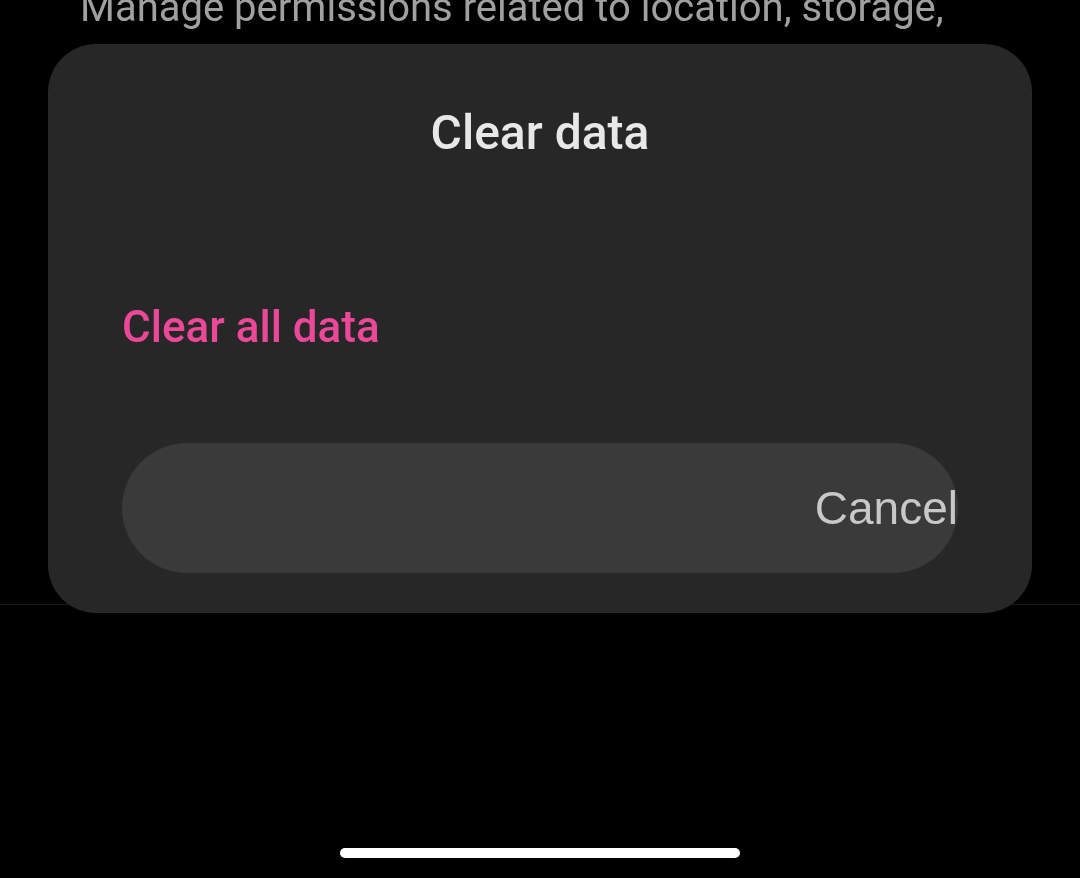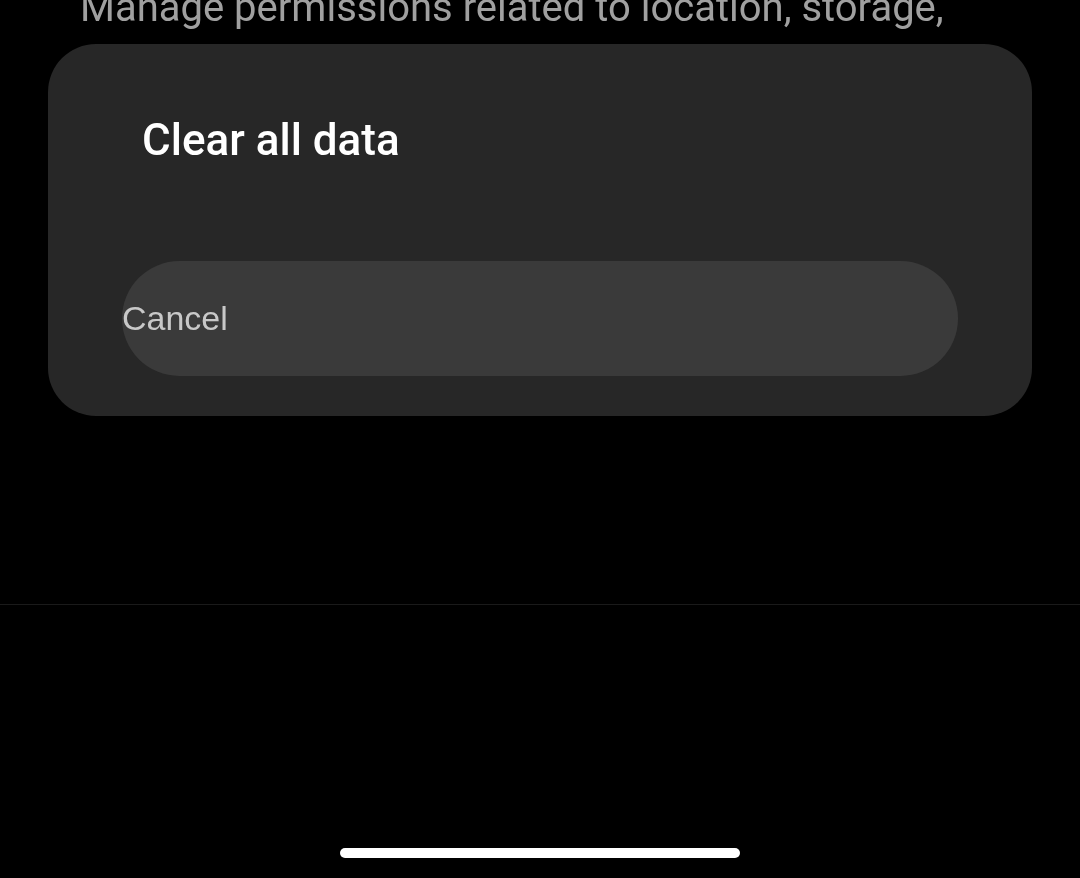--- a/index.html
+++ b/index.html
@@ -45,43 +45,43 @@
       z-index: 10;
     }
     .modal-title {
       color: #e8e8e8;
       font-size: 48px;
       font-weight: 500;
       text-align: center;
       margin-bottom: 90px;
     }
     .modal-option {
-      color: #ffffff;
+      color: #ec4899;
       font-size: 44px;
       font-weight: 500;
-      padding: 50px 94px;
+      padding: 50px 74px;
       cursor: pointer;
     }
     .modal-option:first-of-type {
       padding-top: 10px;
       padding-bottom: 55px;
     }
     .cancel-button {
       display: block;
       margin: 40px 74px 0 74px;
       width: calc(100% - 148px);
       background: #3a3a3a;
       border: none;
       border-radius: 70px;
       color: #c8c8c8;
-      font-size: 34px;
+      font-size: 46px;
       font-weight: 500;
       padding: 38px 0;
       cursor: pointer;
-      text-align: left;
+      text-align: right;
     }
     .home-indicator {
       position: absolute;
       bottom: 20px;
       left: 50%;
       transform: translateX(-50%);
       width: 400px;
       height: 10px;
       background: #ffffff;
       border-radius: 5px;
@@ -89,20 +89,21 @@
     }
   </style>
 </head>
 <body>
 
 <div class="background-text">Manage permissions related to location, storage, phone, messages, and contacts</div>
 
 <div class="separator-line"></div>
 
 <div class="modal-dialog">
+  <div class="modal-title">Clear data</div>
 
   <div class="modal-option">Clear all data</div>
 
 
   <button class="cancel-button">Cancel</button>
 </div>
 
 <div class="home-indicator"></div>
 
 </body></html>

